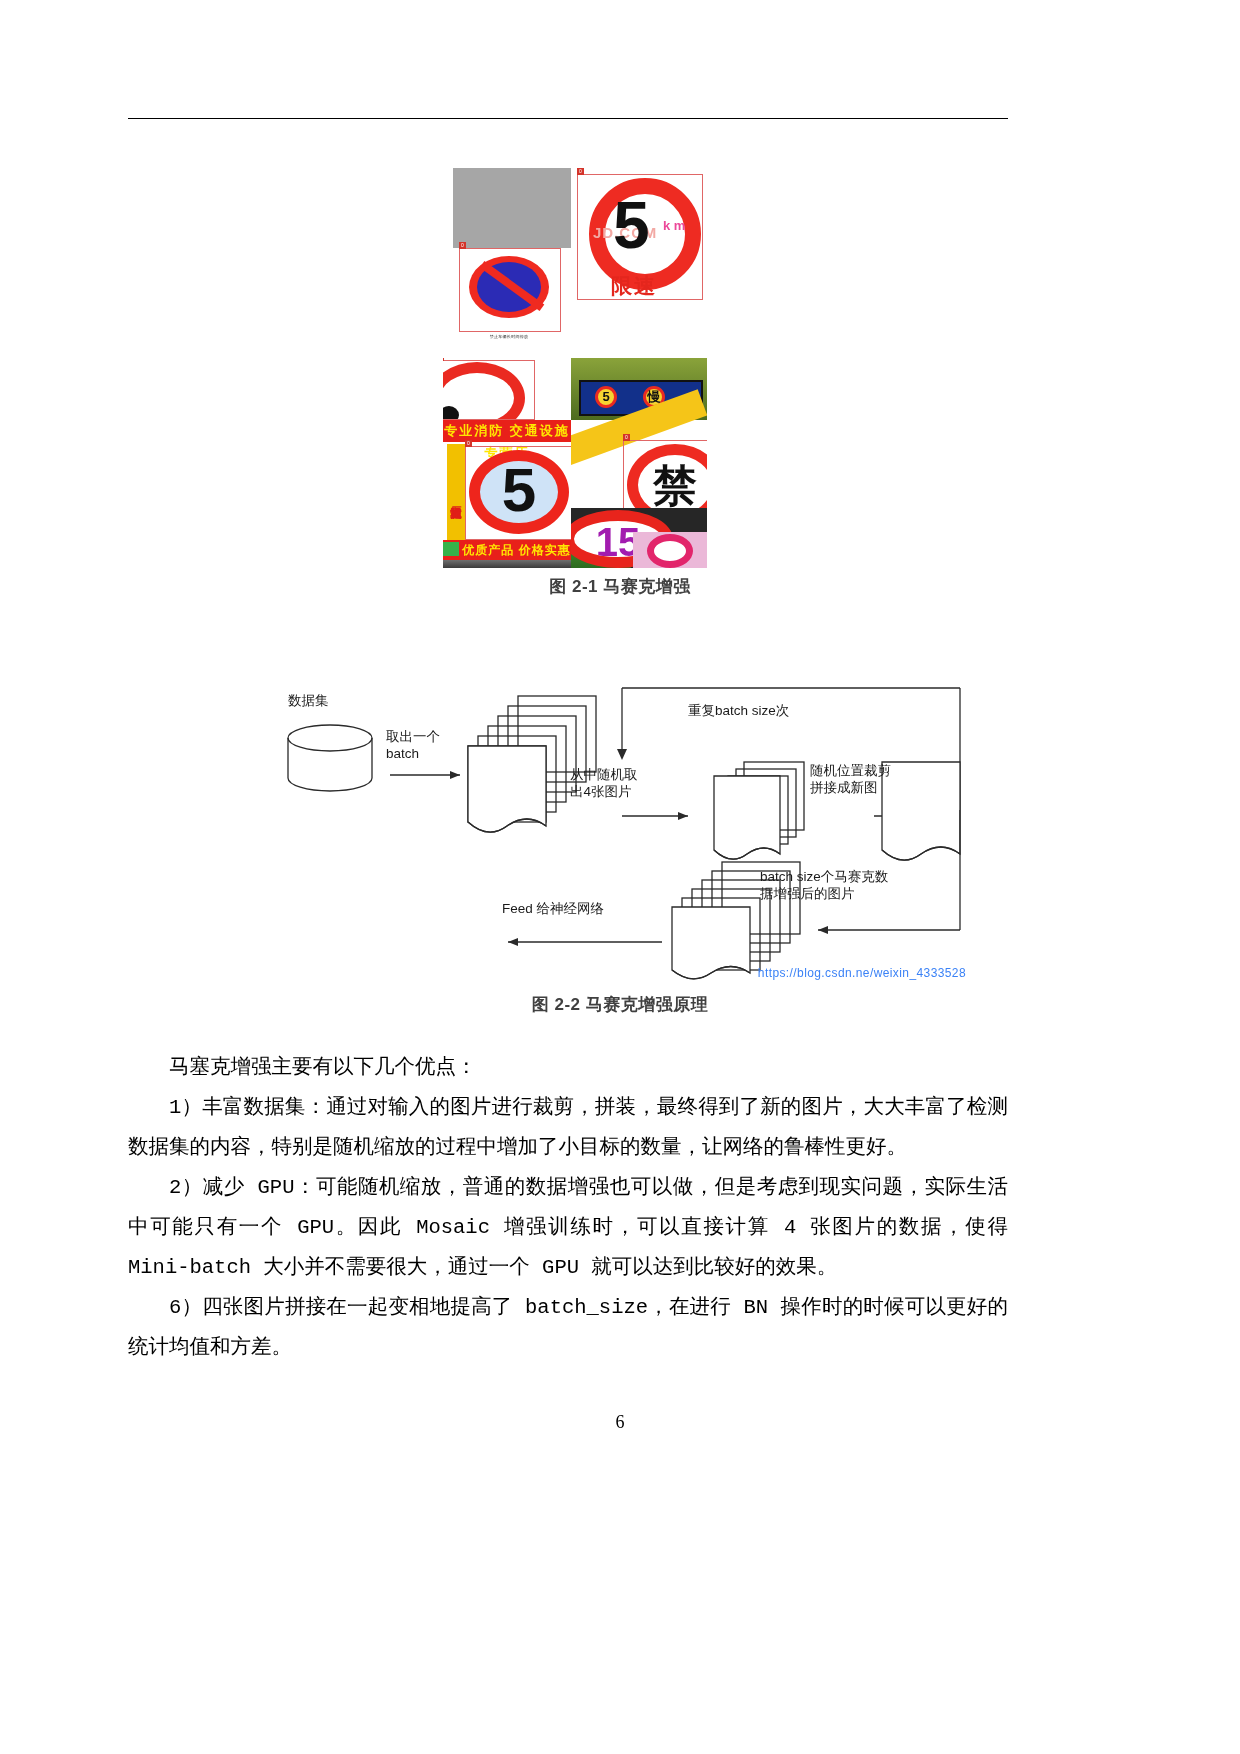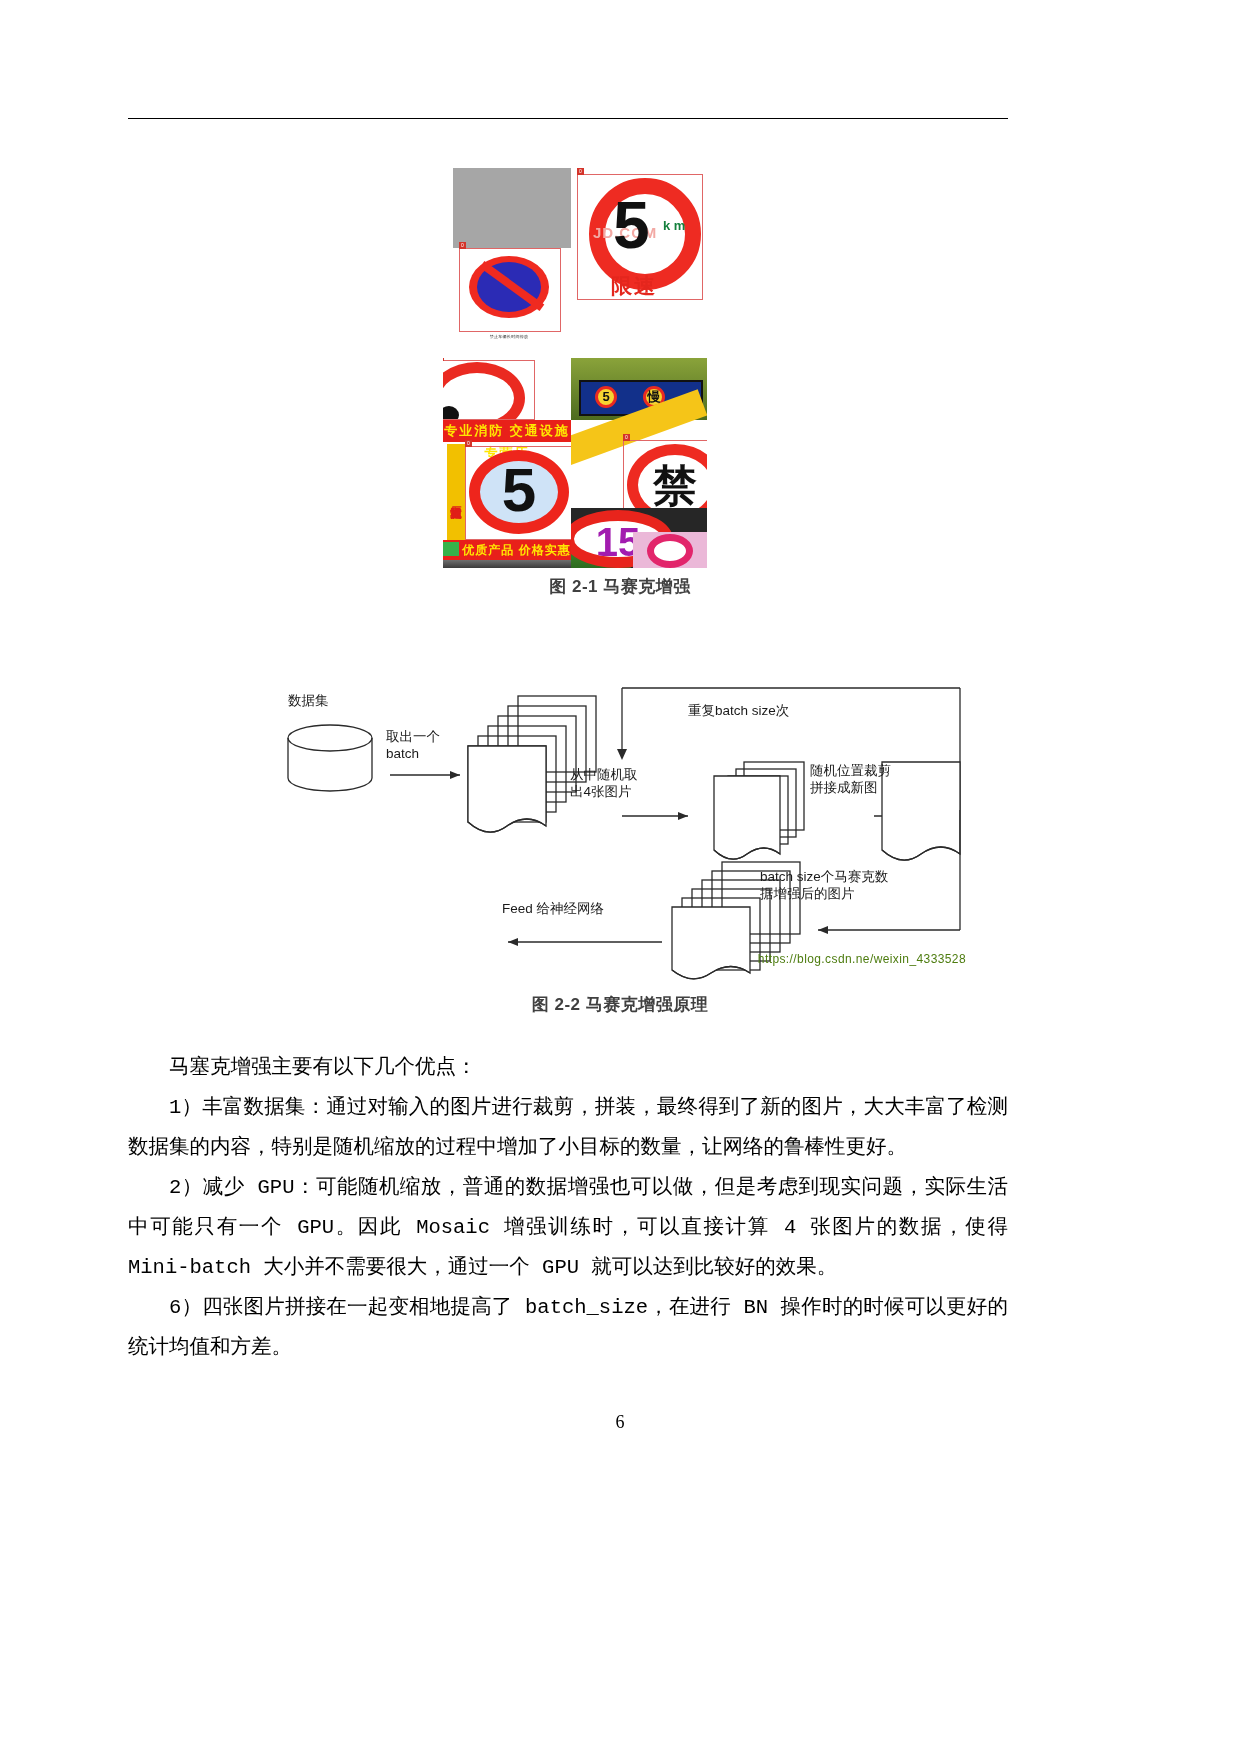--- a/index.html
+++ b/index.html
@@ -92,21 +92,21 @@
     position:absolute; left:18px; top:10px; width:112px; height:112px;
     border-radius:50%; border:16px solid #ee2b22; box-sizing:border-box;
     background:#fff;
   }
   .big5 {
     position:absolute; left:42px; top:18px; width:72px; height:78px;
     font-size:66px; font-weight:bold; color:#111; line-height:78px;
     font-family:"Liberation Sans", sans-serif;
   }
   .km {
-    position:absolute; left:92px; top:52px; font-size:13px; color:#15803d;
+    position:absolute; left:92px; top:52px; font-size:13px; color:#ec4899;
     font-weight:bold; line-height:11px; font-family:"Liberation Sans", sans-serif;
   }
   .xiansu {
     position:absolute; left:40px; top:104px; font-size:21px; color:#e4261d;
     font-weight:bold; letter-spacing:2px;
   }
   .wm-jd {
     position:absolute; left:22px; top:56px; font-size:15px;
     color:#f2a9a4; font-weight:bold; letter-spacing:1px;
     font-family:"Liberation Sans", sans-serif;
@@ -233,24 +233,24 @@
     position: absolute;
     font-family: "Liberation Sans", sans-serif;
     font-size: 13.5px;
     color: #1a1a1a;
     line-height: 17px;
     white-space: pre-line;
   }
   .watermark {
     position: absolute;
     right: 4px;
-    bottom: 14px;
+    bottom: 0;
     font-family: "Liberation Sans", sans-serif;
     font-size: 12px;
-    color: #4d7c0f;
+    color: #3b82f6;
     letter-spacing: 0.4px;
   }
 
   
   .body-text {
     position: absolute;
     left: 128px;
     top: 1048px;
     width: 880px;
     font-family: Liberation Mono, monospace;

